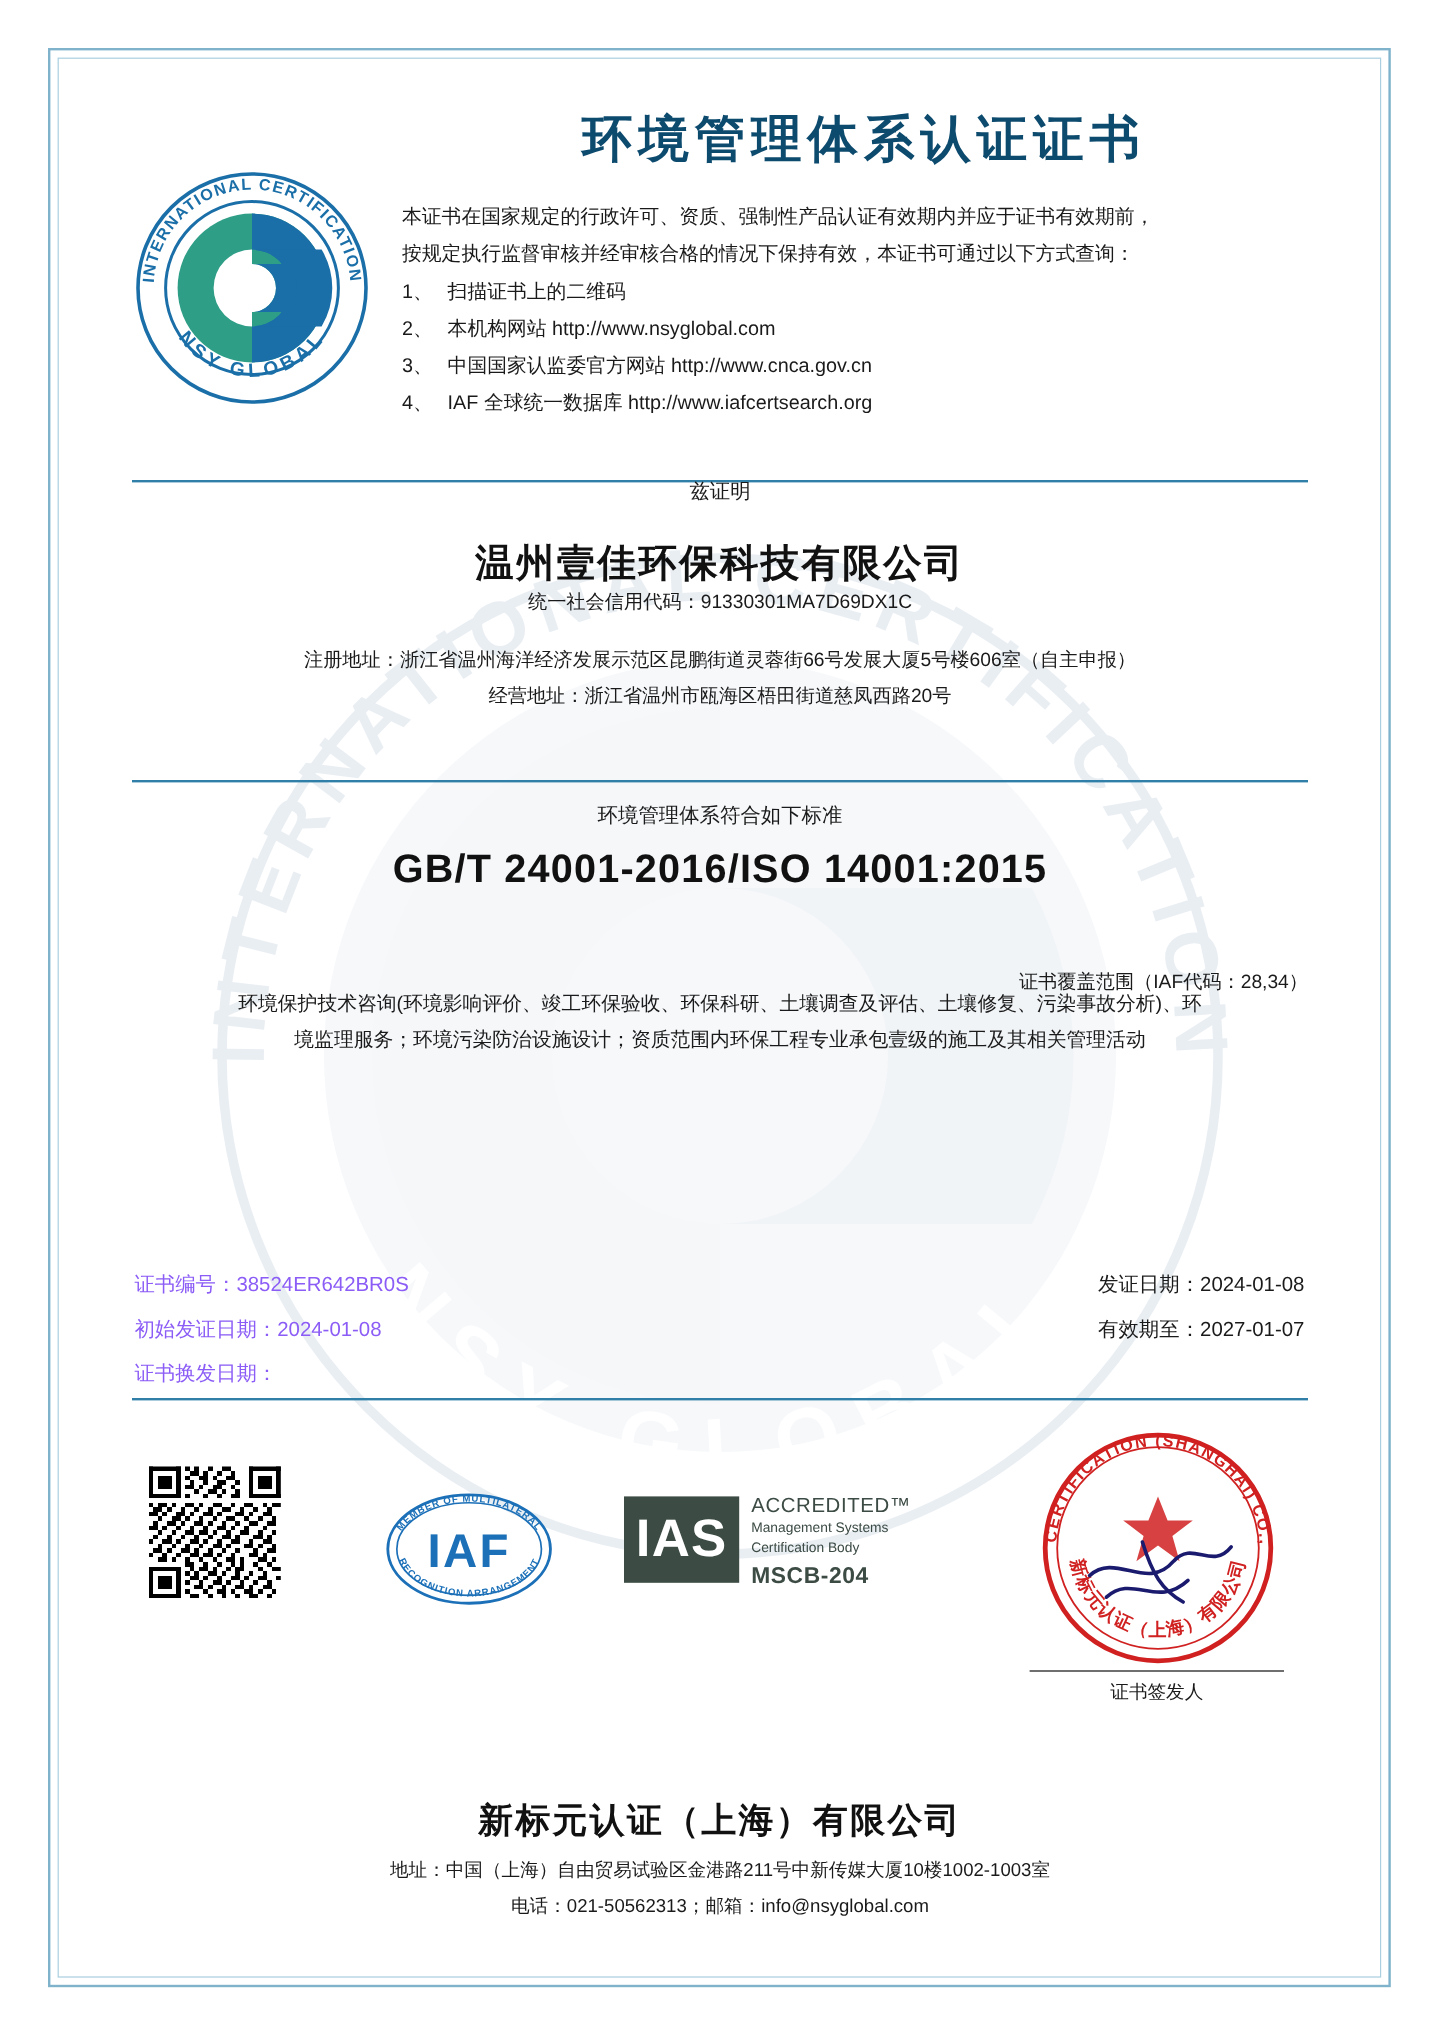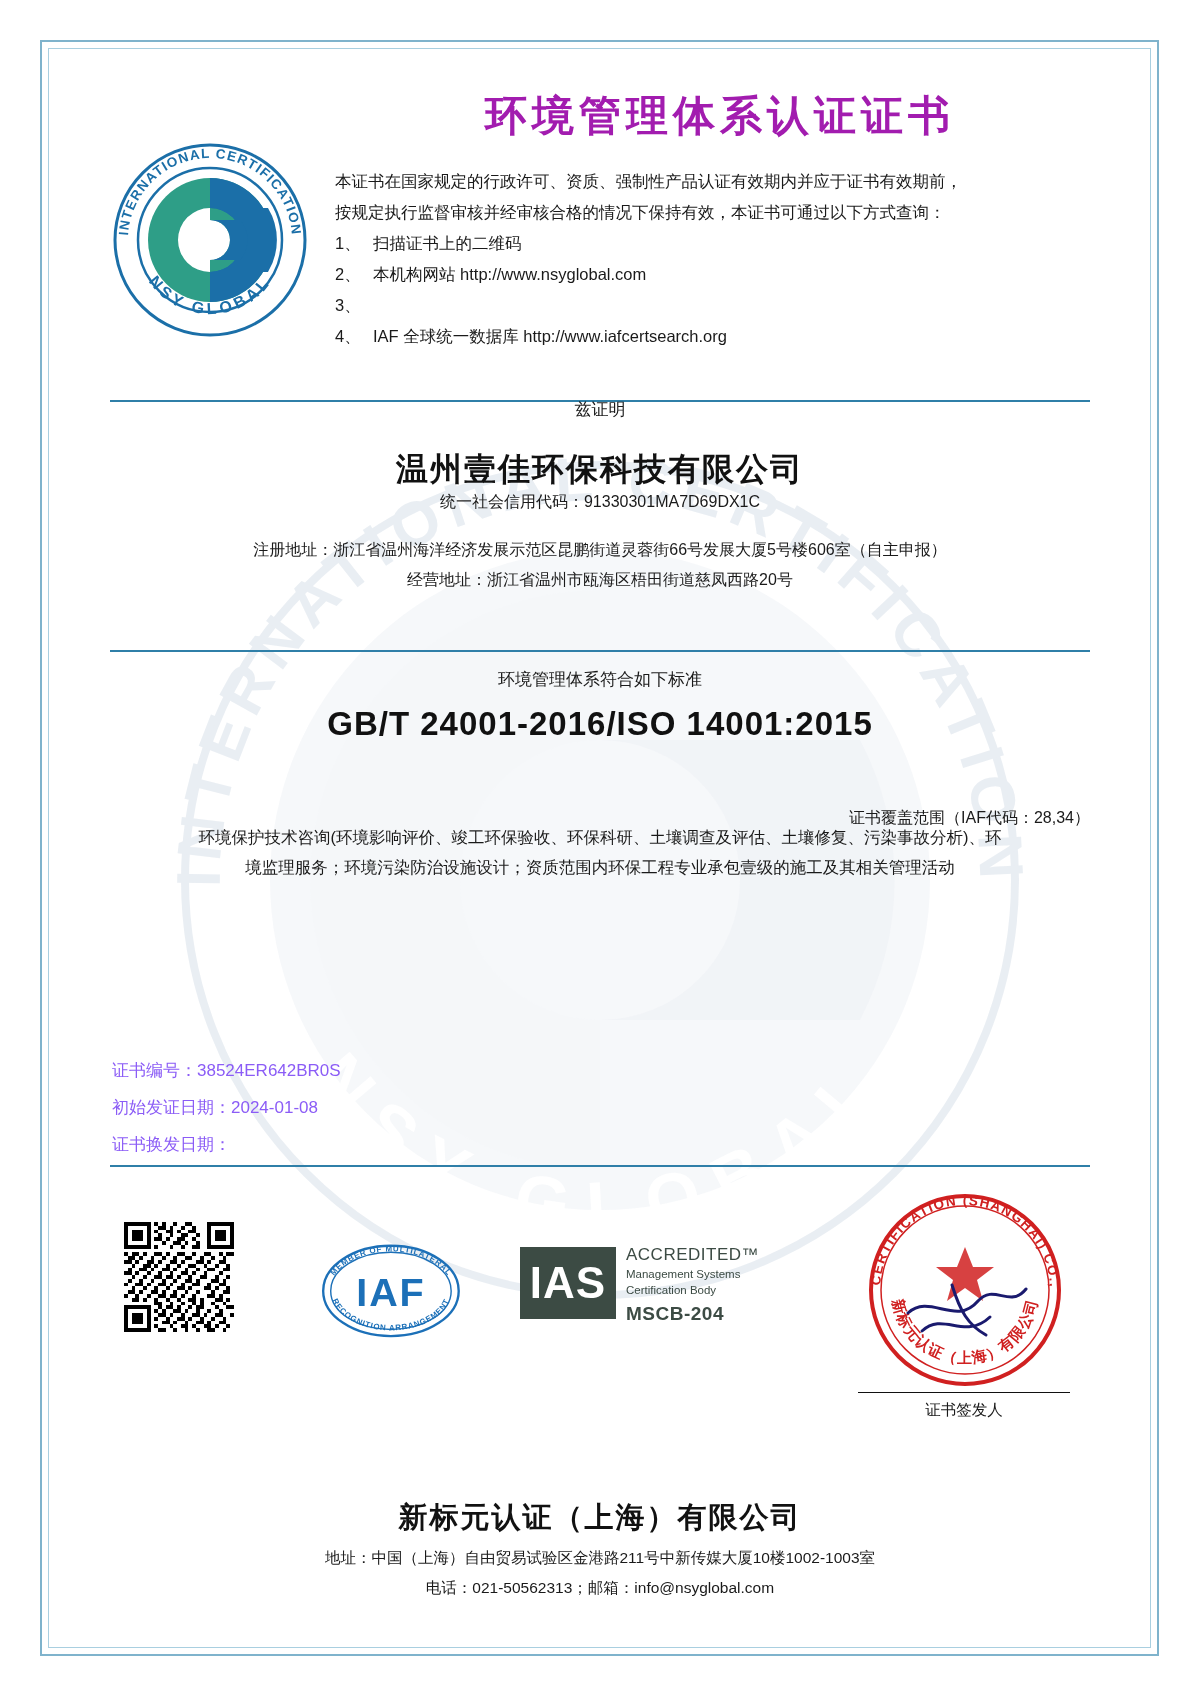--- a/index.html
+++ b/index.html
@@ -71,21 +71,21 @@
   }
   .title {
     position: absolute;
     left: 240px;
     top: 0px;
     width: 740px;
     text-align: center;
     font-size: 42px;
     font-weight: bold;
     letter-spacing: 5px;
-    color: #a21caf;
+    color: #0c4a6e;
     font-family: Liberation Serif, serif;
   }
   .intro {
     position: absolute;
     left: 225px;
     top: 78px;
     width: 760px;
     font-size: 16.5px;
     line-height: 31px;
     color: #1a1a1a;
@@ -372,20 +372,21 @@
         <div class="list-row">
           <span class="list-num">1、</span>
           <span>扫描证书上的二维码</span>
         </div>
         <div class="list-row">
           <span class="list-num">2、</span>
           <span>本机构网站 http://www.nsyglobal.com</span>
         </div>
         <div class="list-row">
           <span class="list-num">3、</span>
+          <span>中国国家认监委官方网站 http://www.cnca.gov.cn</span>
         </div>
         <div class="list-row">
           <span class="list-num">4、</span>
           <span>IAF 全球统一数据库 http://www.iafcertsearch.org</span>
         </div>
       </div>
     </div>
 
     <div class="rule" id="rule1"></div>
     <div class="rule" id="rule2"></div>
@@ -402,20 +403,24 @@
     <div class="center-block scope-caption">证书覆盖范围（IAF代码：28,34）</div>
     <div class="scope-text">
       <div>环境保护技术咨询(环境影响评价、竣工环保验收、环保科研、土壤调查及评估、土壤修复、污染事故分析)、环</div>
       <div>境监理服务；环境污染防治设施设计；资质范围内环保工程专业承包壹级的施工及其相关管理活动</div>
     </div>
 
     <div class="dates-left">
       <div>证书编号：38524ER642BR0S</div>
       <div>初始发证日期：2024-01-08</div>
       <div>证书换发日期：</div>
+    </div>
+    <div class="dates-right">
+      <div>发证日期：2024-01-08</div>
+      <div>有效期至：2027-01-07</div>
     </div>
 
     <svg class="qr" viewBox="0 0 29 29" shape-rendering="crispEdges">
       <rect width="29" height="29" fill="#ffffff"></rect>
       <g fill="#000000">
         <rect x="0" y="0" width="7" height="1"></rect>
           <rect x="0" y="6" width="7" height="1"></rect>
         <rect x="0" y="0" width="1" height="7"></rect>
           <rect x="6" y="0" width="1" height="7"></rect>
         <rect x="2" y="2" width="3" height="3"></rect>

